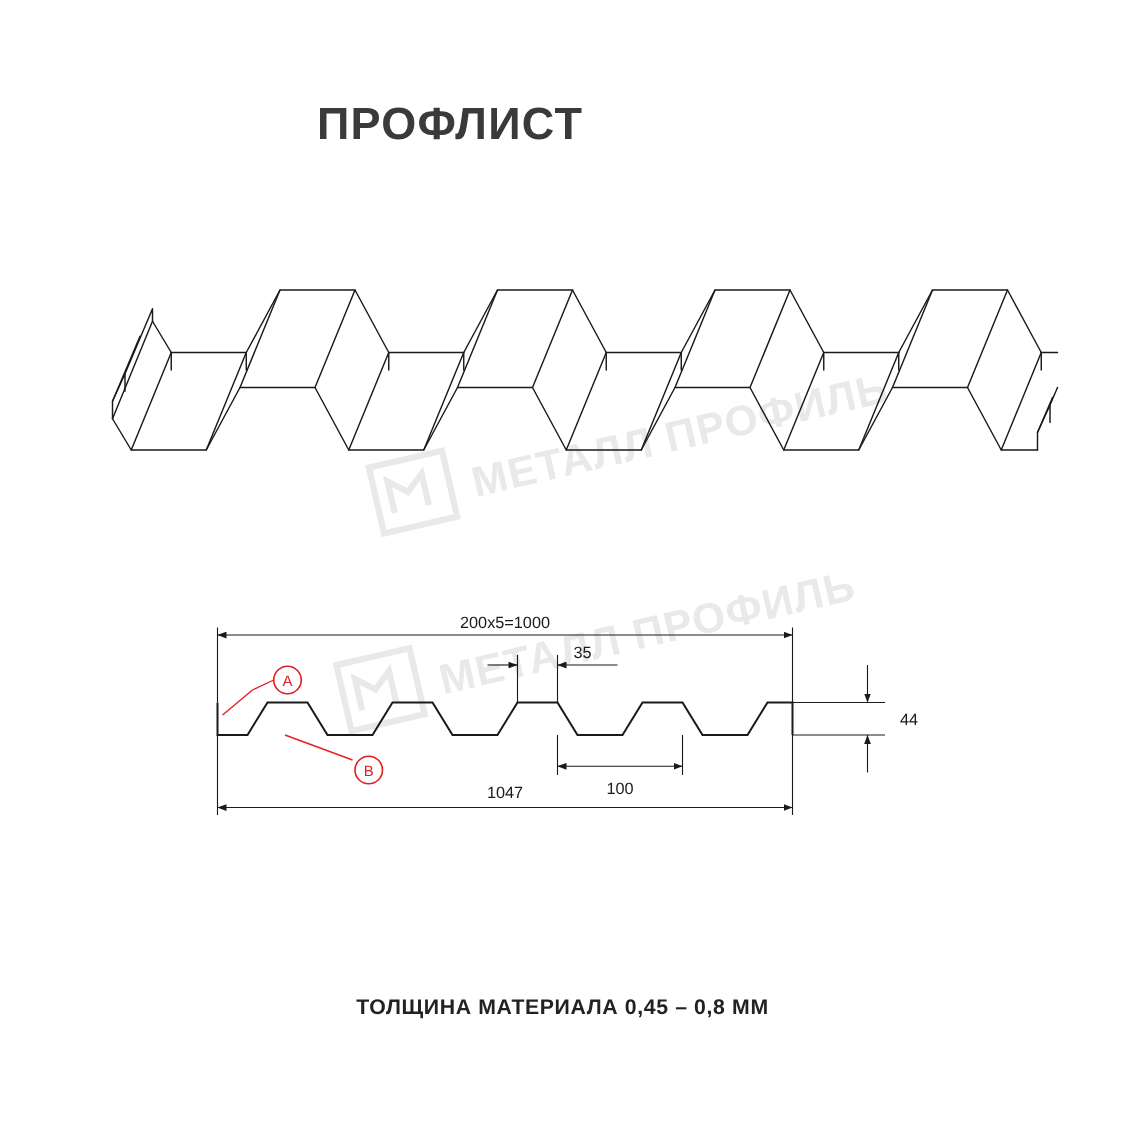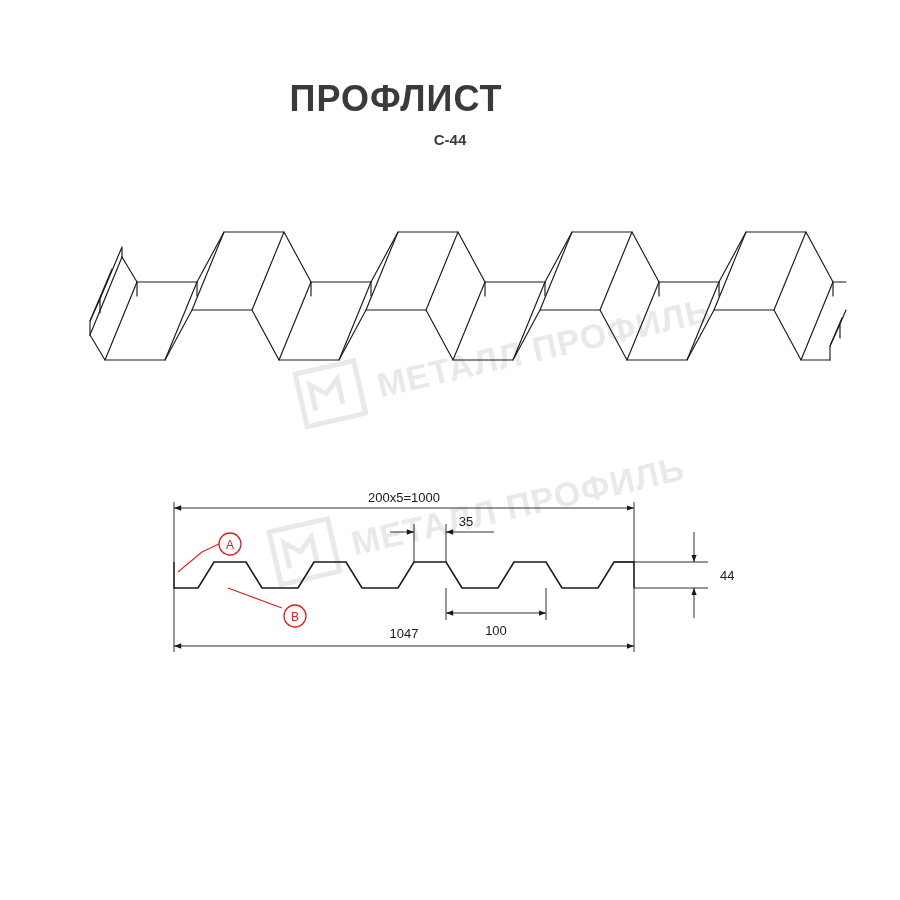--- a/index.html
+++ b/index.html
@@ -23,21 +23,20 @@
   .title {
     position: absolute;
     top: 78px;
     left: 0;
     width: 720px;
     text-align: center;
     font-size: 36px;
     font-weight: bold;
     letter-spacing: 1px;
     color: #3a3a3a;
-    padding-left: 36px;
   }
   .subtitle {
     position: absolute;
     top: 131px;
     left: 0;
     width: 900px;
     text-align: center;
     font-size: 15px;
     font-weight: bold;
     color: #3a3a3a;
@@ -75,21 +74,20 @@
   .wm-1 { left: 288px; top: 290px; }
   .wm-2 { left: 262px; top: 448px; }
   svg { display: block; overflow: visible; }
 </style>
 </head>
 <body>
 
 <div class="page">
 
   <div class="title">ПРОФЛИСТ</div>
-  <div class="subtitle">С-44</div>
 
   <div class="wm wm-1">
     <svg width="420" height="130" viewBox="0 0 420 130">
       <g transform="rotate(-13 210 65)">
         <g fill="none" stroke="#e9e9e9" stroke-width="5">
           <path d="M8 38 L68 38 L68 92 L8 92 Z"></path>
           <path d="M20 78 L20 52 L34 64 L48 52 L48 78"></path>
         </g>
         <text x="86" y="80" font-family="Liberation Sans, sans-serif" font-size="34" font-weight="bold" fill="#e9e9e9" letter-spacing="1">МЕТАЛЛ ПРОФИЛЬ</text>
       </g>
@@ -269,14 +267,15 @@
       </g>
 
       <g>
         <path d="M86 108 L140 128" stroke="#e02020" stroke-width="1.1" fill="none"></path>
         <circle cx="153" cy="136" r="11" stroke="#e02020" stroke-width="1.3" fill="#ffffff"></circle>
         <text x="153" y="141" text-anchor="middle" font-family="Liberation Sans, sans-serif" font-size="12" fill="#e02020">B</text>
       </g>
     </svg>
   </div>
 
+  <div class="footnote">ТОЛЩИНА МАТЕРИАЛА 0,45 – 0,8 ММ</div>
 
 </div>
 
 </body></html>

